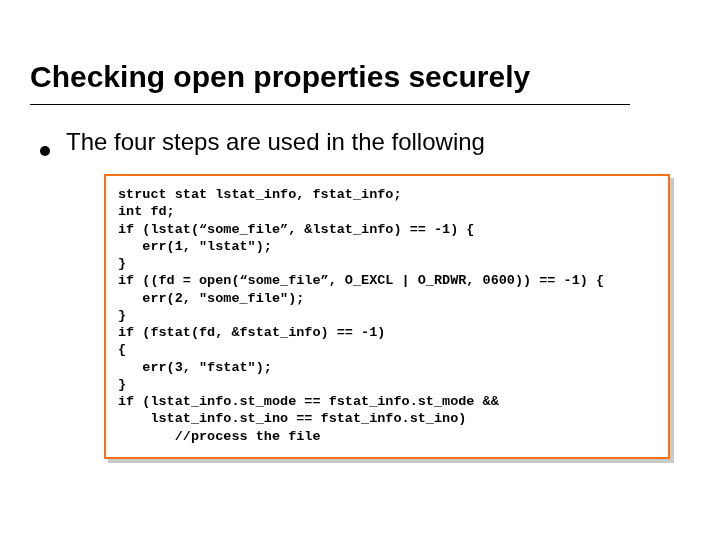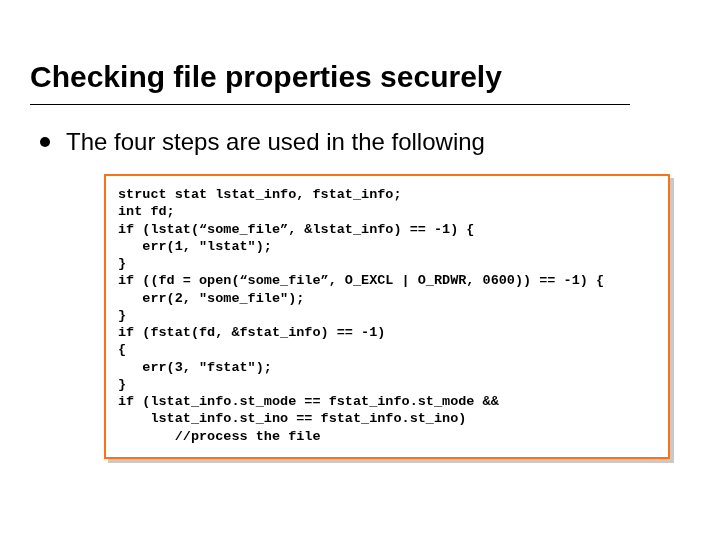--- a/index.html
+++ b/index.html
@@ -26,21 +26,21 @@
     left: 30px;
     right: 90px;
     height: 1px;
     background: #000;
   }
   .body {
     padding-left: 10px;
   }
   .bullet-row {
     display: flex;
-    align-items: flex-start;
+    align-items: flex-end;
     gap: 16px;
     margin-bottom: 18px;
   }
   .bullet-dot {
     width: 10px;
     height: 10px;
     border-radius: 50%;
     background: #000;
     margin-top: 9px;
     flex: 0 0 auto;
@@ -76,21 +76,21 @@
     white-space: pre;
     color: #000;
   }
 </style>
 </head>
 <body>
 
 <div class="slide">
 
   <div class="title-block">
-    <h1 class="title">Checking file properties securely</h1>
+    <h1 class="title">Checking open properties securely</h1>
   </div>
   <div class="title-underline"></div>
 
   <div class="body">
     <div class="bullet-row">
       <span class="bullet-dot"></span>
       <span class="bullet-text">The four steps are used in the following</span>
     </div>
 
     <div class="code-box-wrap">

